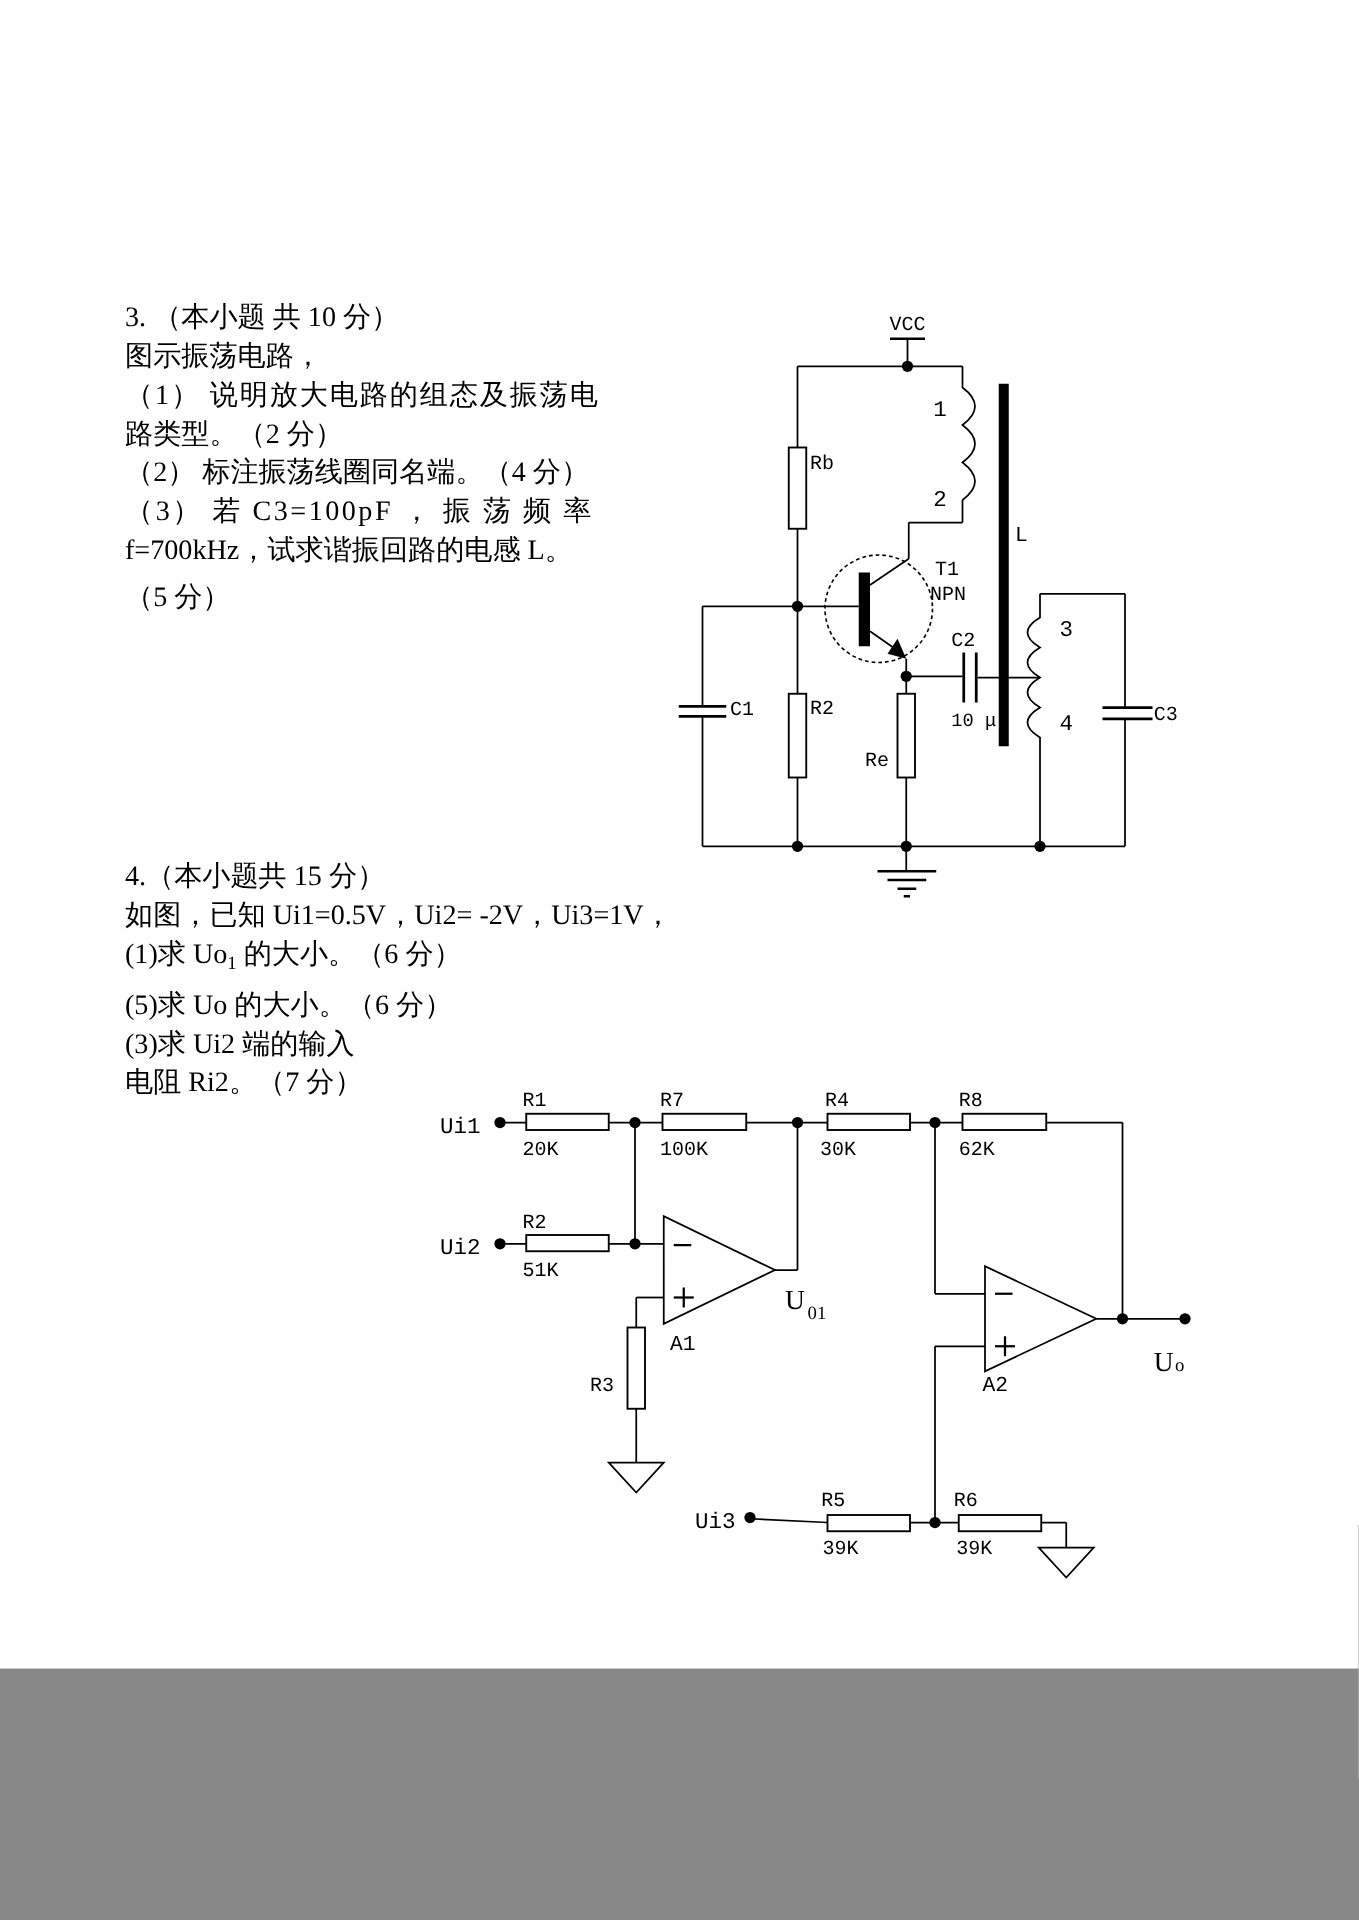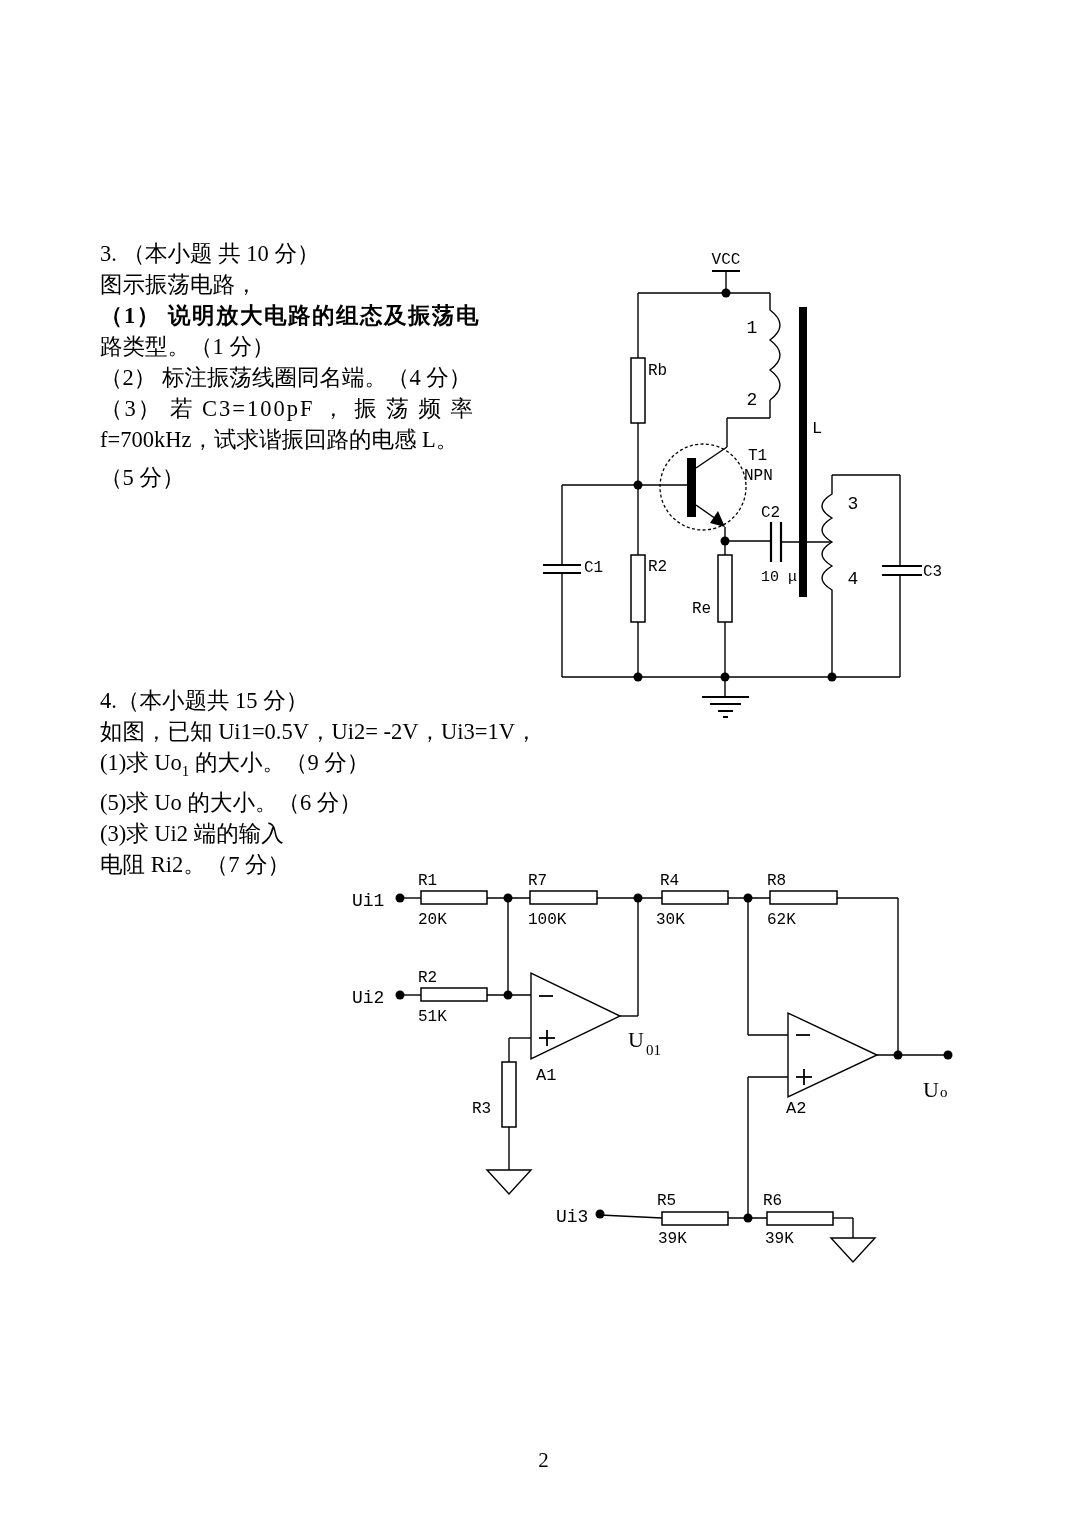--- a/index.html
+++ b/index.html
@@ -1,39 +1,39 @@
 <!DOCTYPE html>
 <html><head>
 <meta charset="utf-8">
 <style>
   html,body{margin:0;padding:0;background:#888;}
   .page{
-    position:relative; width:1087px; height:1536px; background:#ffffff;
+    position:relative; width:1087px; height:1335px; background:#ffffff;
     margin:0 auto; overflow:hidden;
     font-family:"Liberation Serif","DejaVu Serif",serif; color:#000;
   }
   .qtext{position:absolute; left:100px; font-size:22.5px; line-height:31px; white-space:nowrap;}
-  .qtext .ls1{letter-spacing:1.5px;font-weight:bold;}
+  .qtext .ls1{letter-spacing:1.5px;}
   .qtext .ls2{letter-spacing:2px;}
   .qtext .gap-top{margin-top:7px;}
   sub{font-size:15px;}
   svg text{font-family:"Liberation Mono","DejaVu Sans Mono",monospace; fill:#000;}
   svg text.serif{font-family:"Liberation Serif","DejaVu Serif",serif;}
   .pagenum{position:absolute; left:0; right:0; top:1448px; text-align:center; font-size:21px;}
 </style>
 </head>
 <body>
 
 <div class="page">
 
   <div class="qtext" style="top:238px;">
     <div>3. （本小题 共 10 分）</div>
     <div>图示振荡电路，</div>
     <div class="ls1">（1）  说明放大电路的组态及振荡电</div>
-    <div>路类型。（1 分）</div>
+    <div>路类型。（2 分）</div>
     <div>（2）  标注振荡线圈同名端。（4 分）</div>
     <div class="ls2">（3）   若 C3=100pF ， 振 荡 频 率</div>
     <div>f=700kHz，试求谐振回路的电感 L。</div>
     <div class="gap-top">（5 分）</div>
   </div>
 
   <svg style="position:absolute; left:530px; top:245px;" width="430" height="485" viewBox="530 245 430 485" fill="none" stroke="#000" stroke-width="1.4">
 
     <text x="726" y="264" font-size="16" text-anchor="middle" stroke="none">VCC</text>
     <g>
@@ -132,21 +132,21 @@
       <line x1="702" y1="697" x2="749" y2="697" stroke-width="2"></line>
       <line x1="710" y1="704" x2="741" y2="704" stroke-width="2"></line>
       <line x1="718" y1="711" x2="733" y2="711" stroke-width="2"></line>
       <line x1="723" y1="717" x2="728" y2="717" stroke-width="2"></line>
     </g>
   </svg>
 
   <div class="qtext" style="top:685px;">
     <div>4.（本小题共 15 分）</div>
     <div>如图，已知 Ui1=0.5V，Ui2= -2V，Ui3=1V，</div>
-    <div><span>(1)求 Uo</span><sub>1</sub><span> 的大小。（9 分）</span></div>
+    <div><span>(1)求 Uo</span><sub>1</sub><span> 的大小。（6 分）</span></div>
     <div>(5)求 Uo 的大小。（6 分）</div>
     <div>(3)求 Ui2 端的输入</div>
     <div>电阻 Ri2。（7 分）</div>
   </div>
 
   <svg style="position:absolute; left:340px; top:855px;" width="650" height="430" viewBox="340 855 650 430" fill="none" stroke="#000" stroke-width="1.4">
 
     <g>
       <line x1="400" y1="898" x2="421" y2="898"></line>
       <line x1="487" y1="898" x2="530" y2="898"></line>

